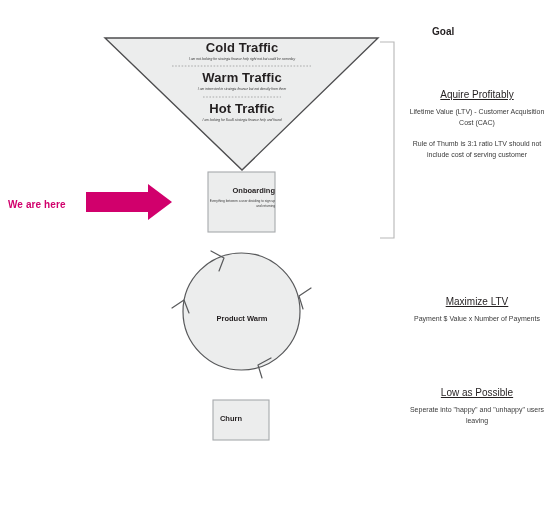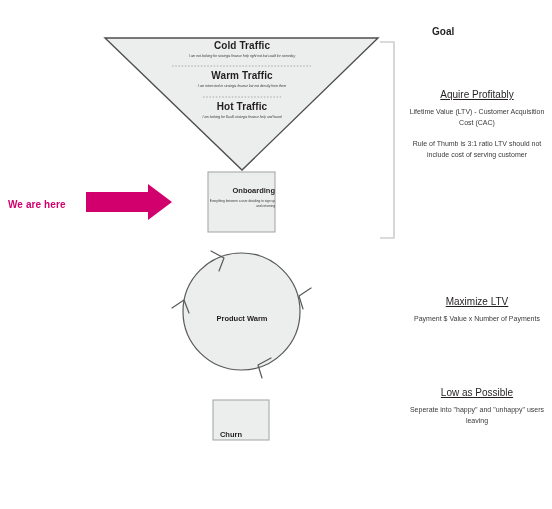--- a/index.html
+++ b/index.html
@@ -28,21 +28,21 @@
     height: 509px;
   }
 
   
   .funnel-seg {
     position: absolute;
     text-align: center;
     line-height: 1.05;
   }
   .seg-title {
-    font-size: 10px;
+    font-size: 13px;
     font-weight: bold;
     color: #231f20;
     letter-spacing: 0.1px;
     display: block;
   }
   .seg-sub {
     font-size: 3.3px;
     font-style: italic;
     color: #3a3a3a;
     display: block;
@@ -89,21 +89,20 @@
 
   
   #churn-label {
     position: absolute;
     left: 213px; top: 414px;
     width: 36px;
     text-align: center;
     font-size: 7.5px;
     font-weight: bold;
     color: #231f20;
-    margin-top: 16px;
   }
 
   
   #we-are-here-label {
     position: absolute;
     left: 8px; top: 199px;
     font-size: 10px;
     font-weight: bold;
     color: #d1006c;
     letter-spacing: 0.1px;

